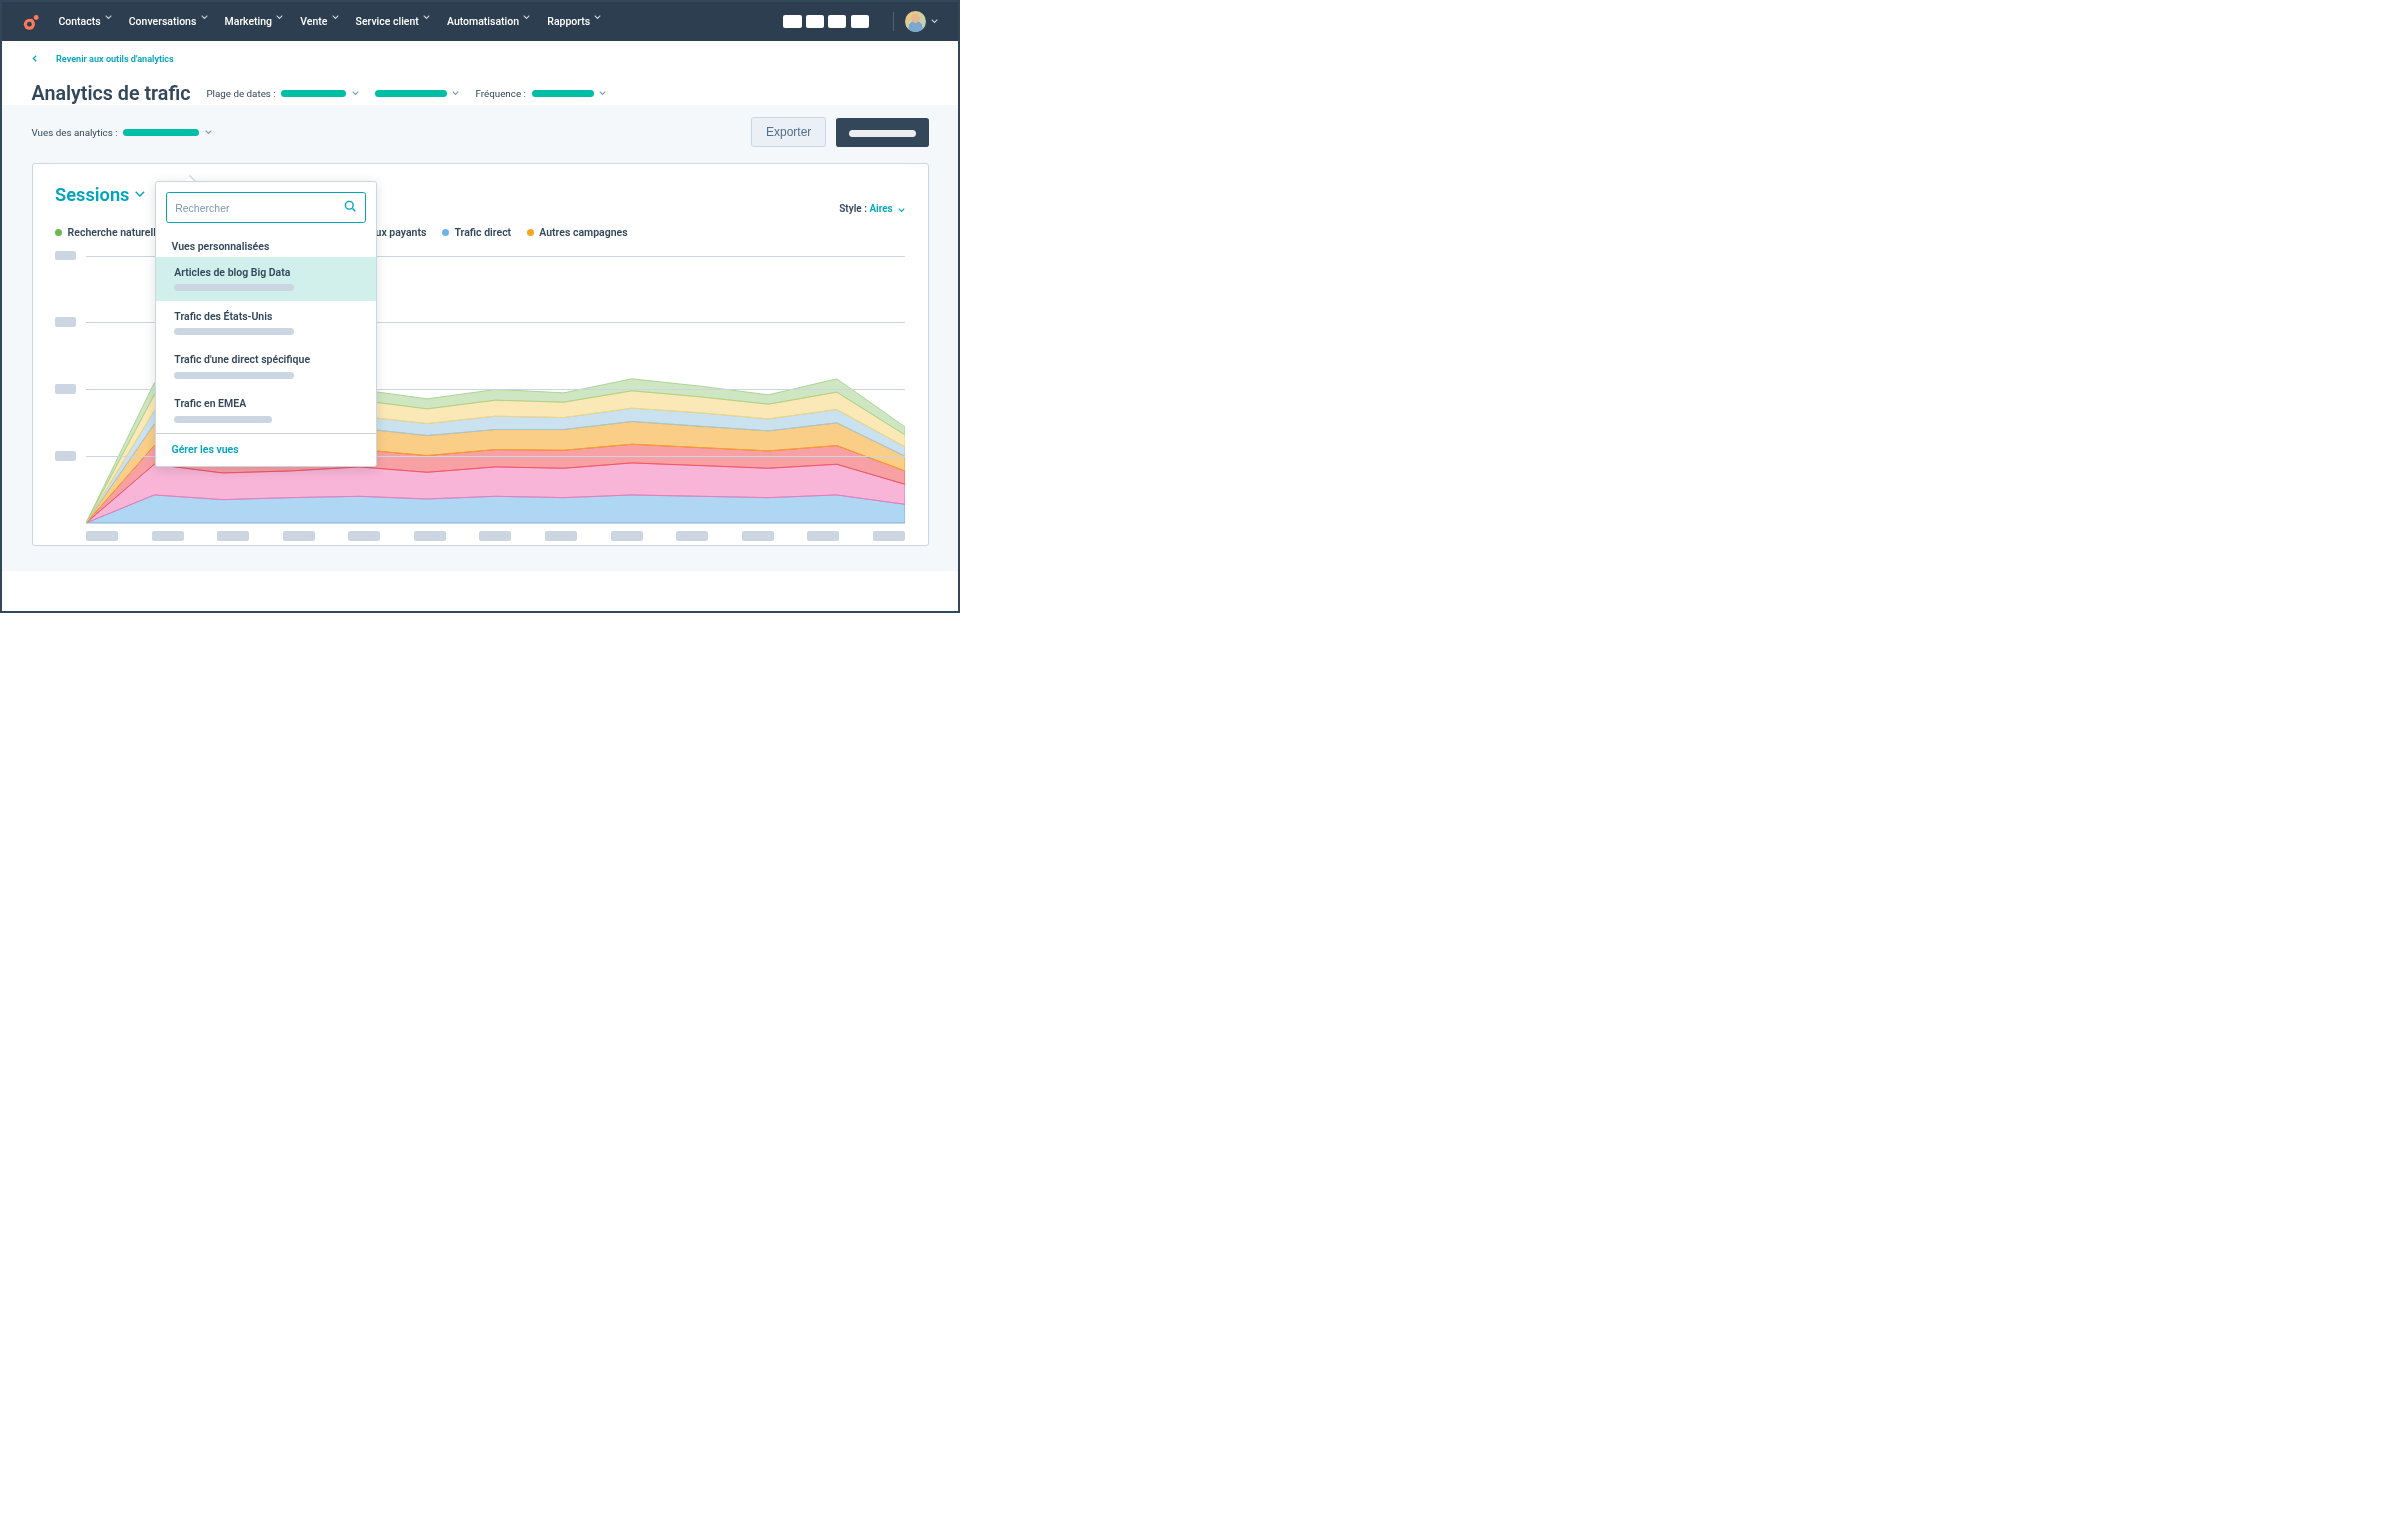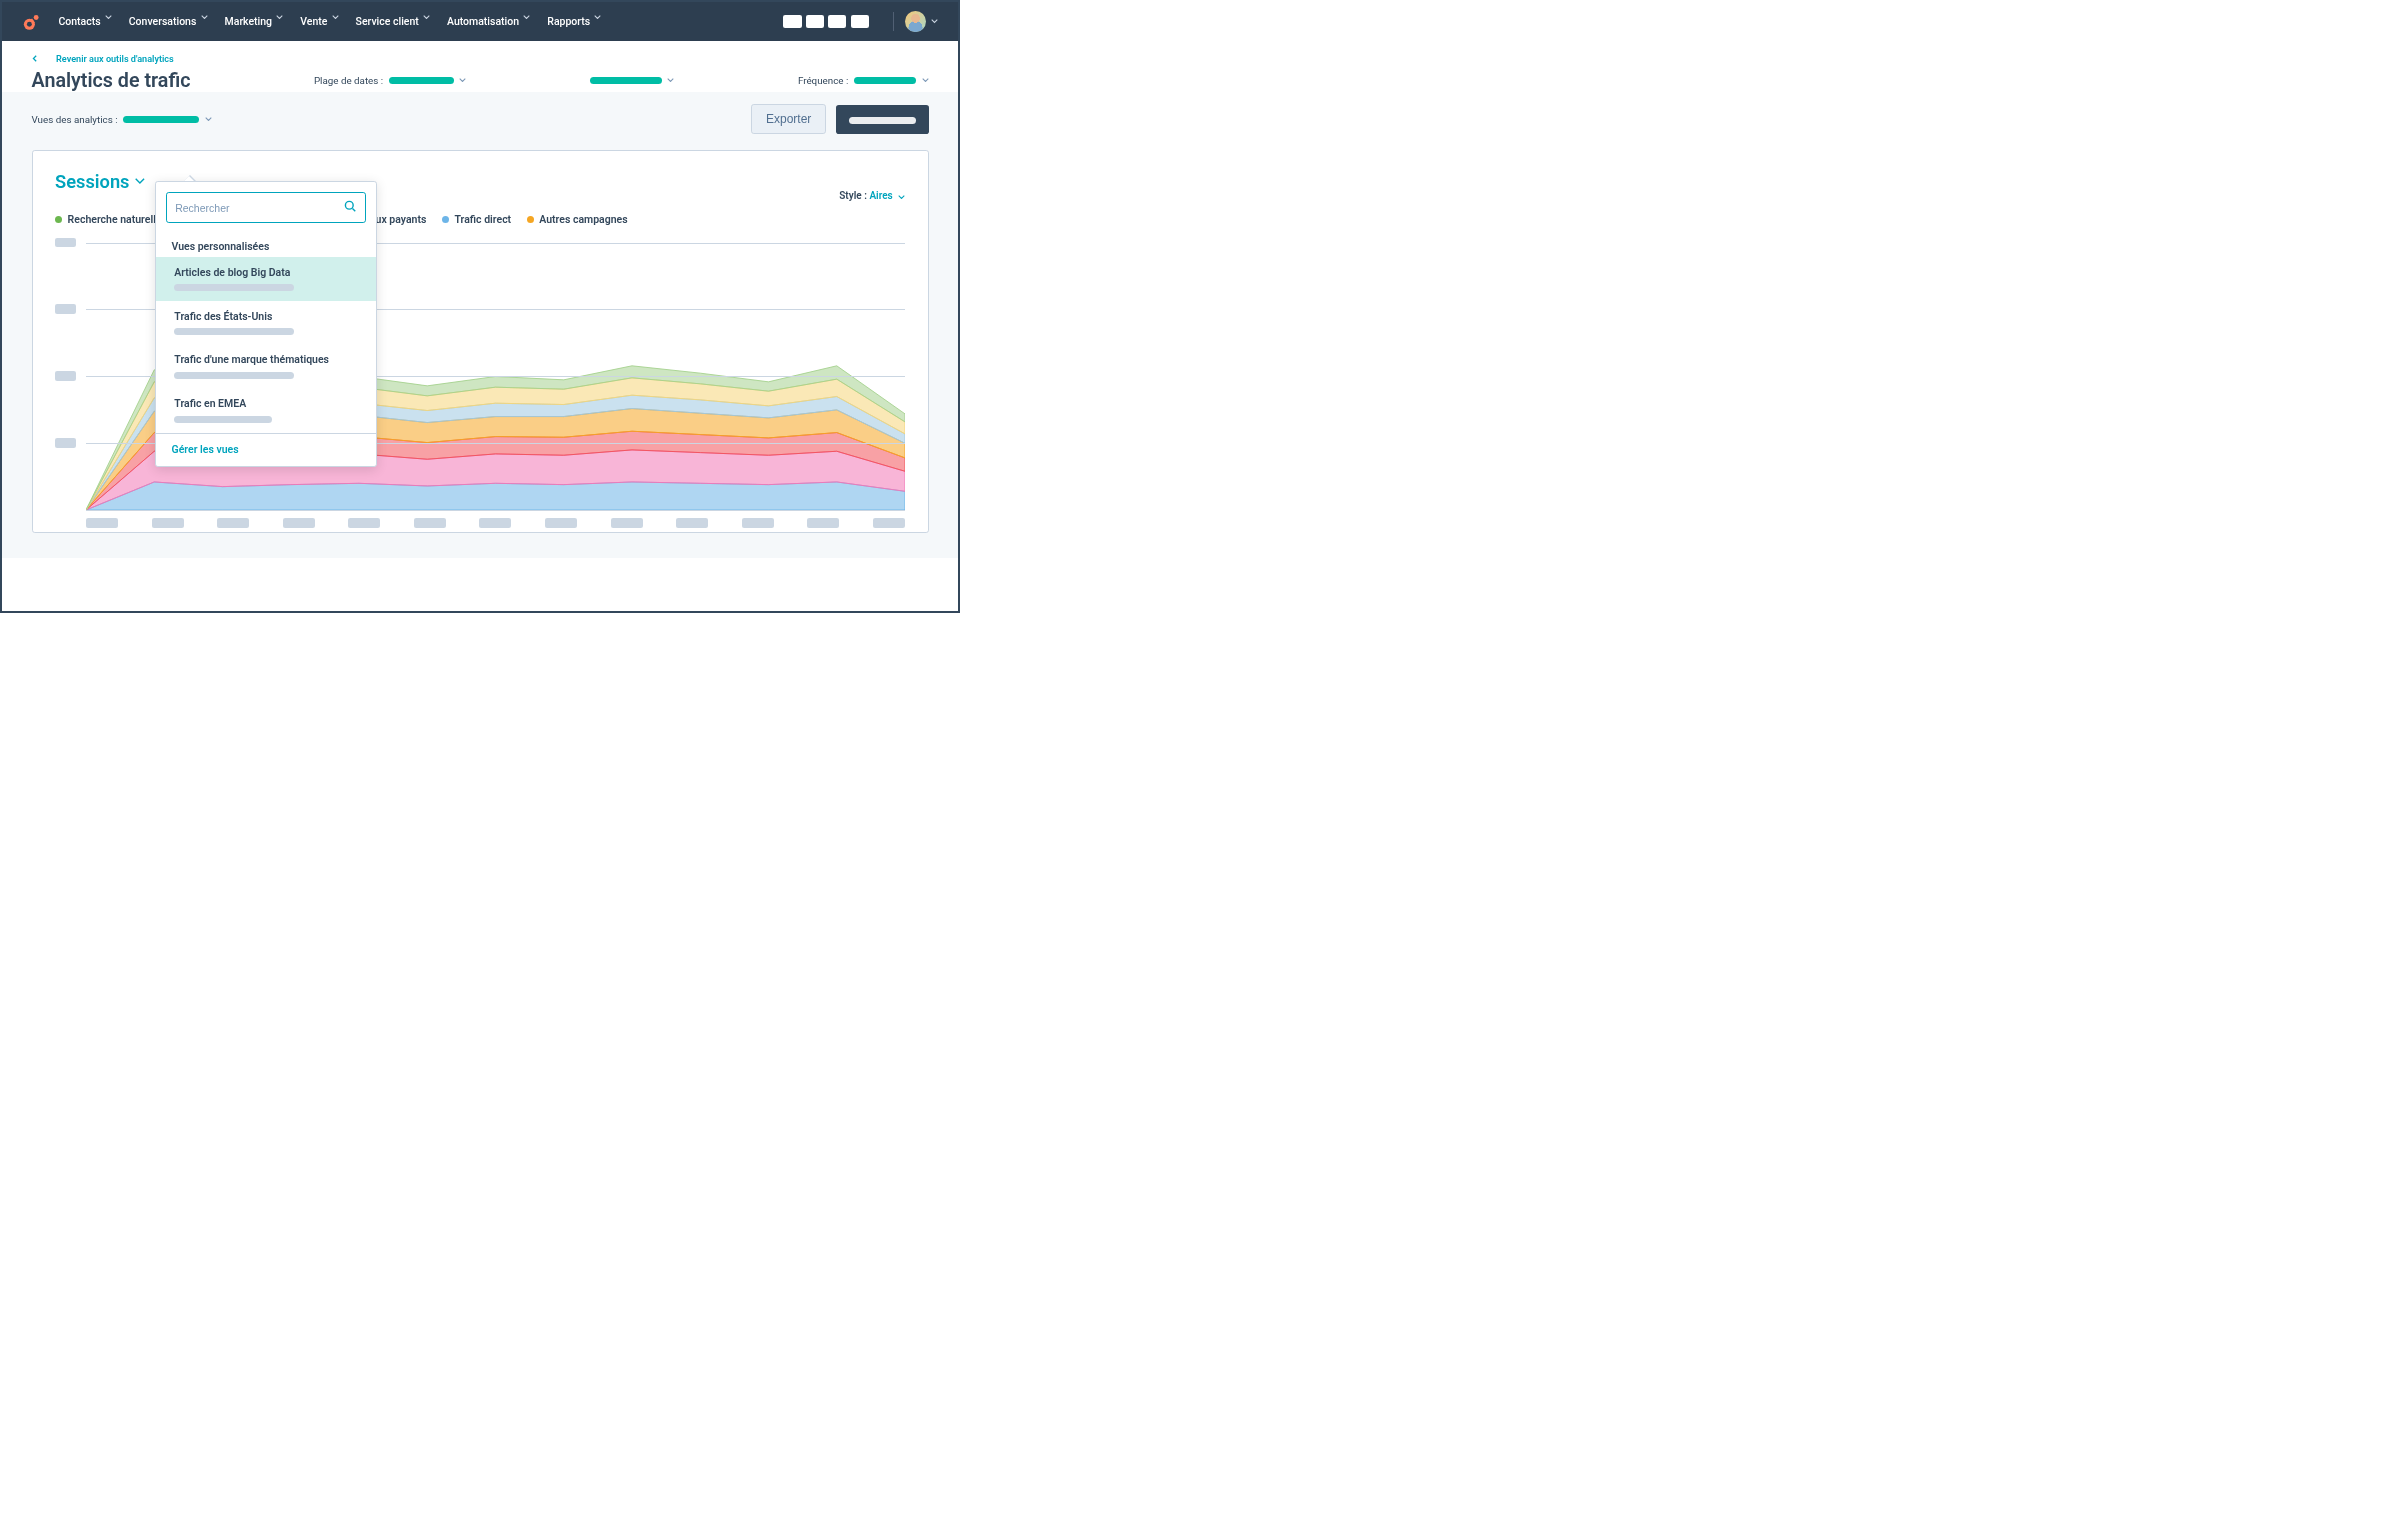--- a/index.html
+++ b/index.html
@@ -16,21 +16,21 @@
 .nav-pills { display: flex; gap: 4.2px; margin-right: 12.7px; }
 .nav-pill { width: 18.3px; height: 12.7px; background: #fff; border-radius: 2.1px; }
 .nav-divider { width: 0.7px; height: 19.7px; background: #516074; margin: 0 11.2px; }
 .avatar { width: 21px; height: 21px; border-radius: 50%; background: linear-gradient(135deg,#f7c778 0%,#a8d8c8 100%); margin-right: 5.6px; overflow:hidden; position:relative;}
 .avatar::after{content:"";position:absolute;inset:0;background:radial-gradient(circle at 50% 35%,#e8b890 0%,#e8b890 25%,transparent 26%),radial-gradient(circle at 50% 80%, #7ba8d0 0%, #7ba8d0 35%, transparent 36%);}
 .avatar-chev { color: #fff; }
 
 
 .header { padding: 12.7px 29.5px 0; }
 .back-link { color: #00a4bd; font-size: 9.1px; font-weight: 600; display: flex; align-items: center; gap: 19px; cursor: pointer; }
-.title-row { display: flex; align-items: center; gap: 16px; margin-top: 5px; justify-content: space-between; }
+.title-row { display: flex; align-items: center; gap: 16px; margin-top: 18px; }
 .page-title { color: #33475b; font-size: 19.7px; font-weight: 600; }
 .filter-group { display: flex; align-items: center; gap: 5.6px; font-size: 9.8px; color: #33475b; }
 .filter-pill { height: 7px; background: #00bda5; border-radius: 3.5px; }
 .filter-chev { color: #7c98b6; }
 
 
 .tabs { display: flex; gap: 31px; padding: 0 29.5px; margin-top: 19.7px; border-bottom: 0.7px solid #cbd6e2; }
 .tab { font-size: 11.2px; font-weight: 600; color: #33475b; padding: 8.4px 0 9.8px; cursor: pointer; position: relative; }
 .tab.active::after { content:""; position:absolute; left:-8.4px; right:-8.4px; bottom:-0.7px; height:3.5px; background:#516f90; border-radius:2.1px 2.1px 0 0; }
 
@@ -312,21 +312,21 @@
   <div id="popover-items">
       <div class="popover-item highlighted">
         <div class="popover-item-title">Articles de blog Big Data</div>
         <div class="popover-item-sub"></div>
       </div>
       <div class="popover-item">
         <div class="popover-item-title">Trafic des États-Unis</div>
         <div class="popover-item-sub"></div>
       </div>
       <div class="popover-item">
-        <div class="popover-item-title">Trafic d'une marque thématiques</div>
+        <div class="popover-item-title">Trafic d'une direct spécifique</div>
         <div class="popover-item-sub"></div>
       </div>
       <div class="popover-item">
         <div class="popover-item-title">Trafic en EMEA</div>
         <div class="popover-item-sub"></div>
       </div>
     </div>
   <div class="popover-divider"></div>
   <div class="popover-footer">
     <span class="popover-footer-link">Gérer les vues</span>

